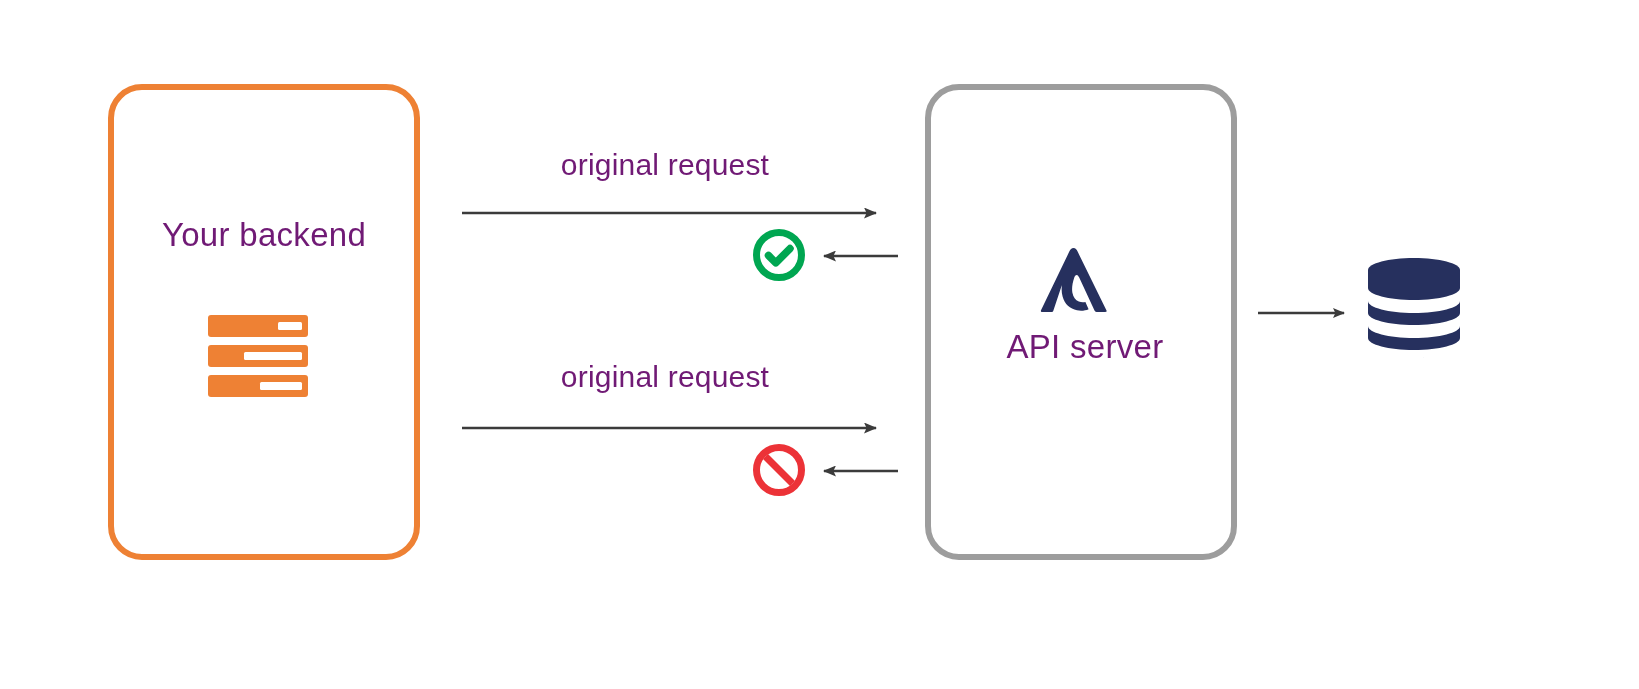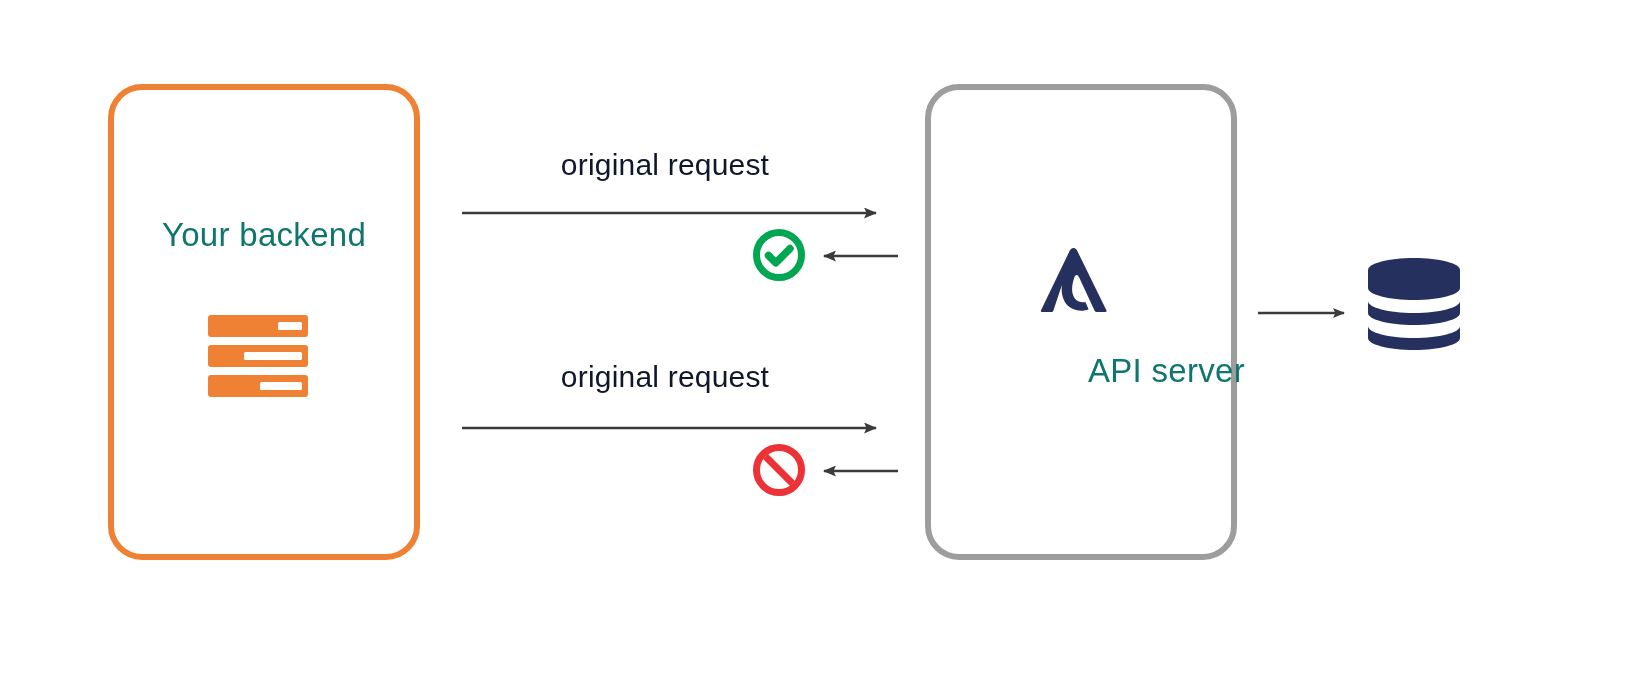--- a/index.html
+++ b/index.html
@@ -40,42 +40,41 @@
   #api-box {
     left: 925px;
     top: 84px;
     width: 312px;
     height: 476px;
     border: 6px solid #9d9d9d;
     border-radius: 34px;
   }
   .node-label {
     position: absolute;
-    color: #0f766e;
+    color: #701a75;
     font-size: 33px;
     font-weight: 400;
     letter-spacing: 0.3px;
     white-space: nowrap;
     text-align: center;
     font-family: "Liberation Sans", sans-serif;
   }
   #backend-label {
     left: 108px;
     top: 216px;
     width: 312px;
   }
   #api-label {
     left: 925px;
-    top: 352px;
+    top: 328px;
     width: 320px;
-    text-align: right;
   }
   .edge-label {
     position: absolute;
-    color: #0f172a;
+    color: #701a75;
     font-size: 30px;
     font-weight: 400;
     letter-spacing: 0.2px;
     white-space: nowrap;
     text-align: center;
     font-family: "Liberation Sans", sans-serif;
   }
   #label-original {
     left: 445px;
     top: 148px;

